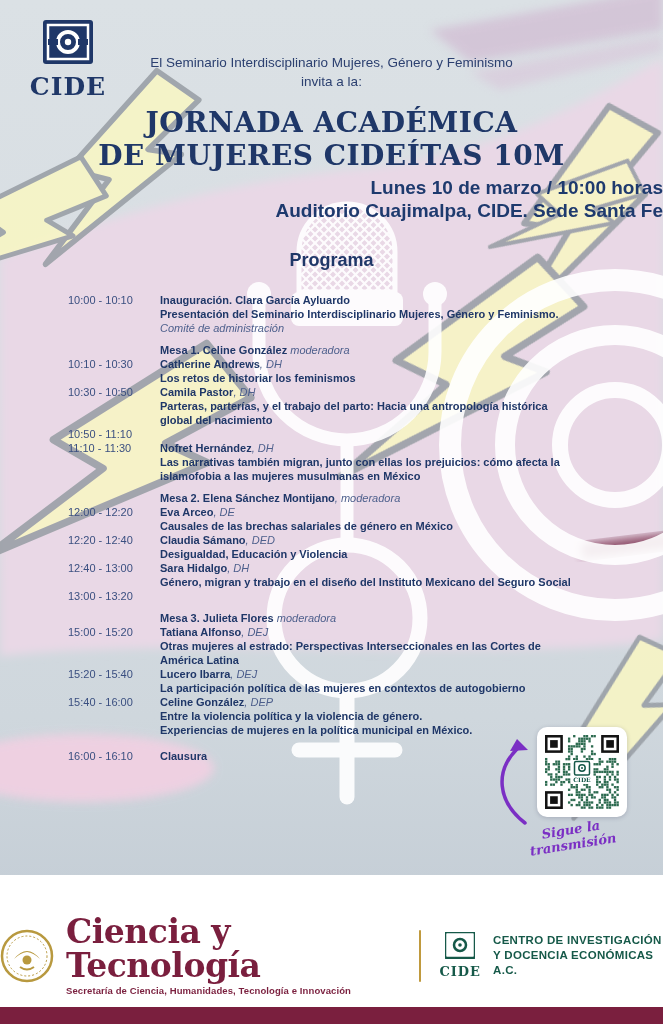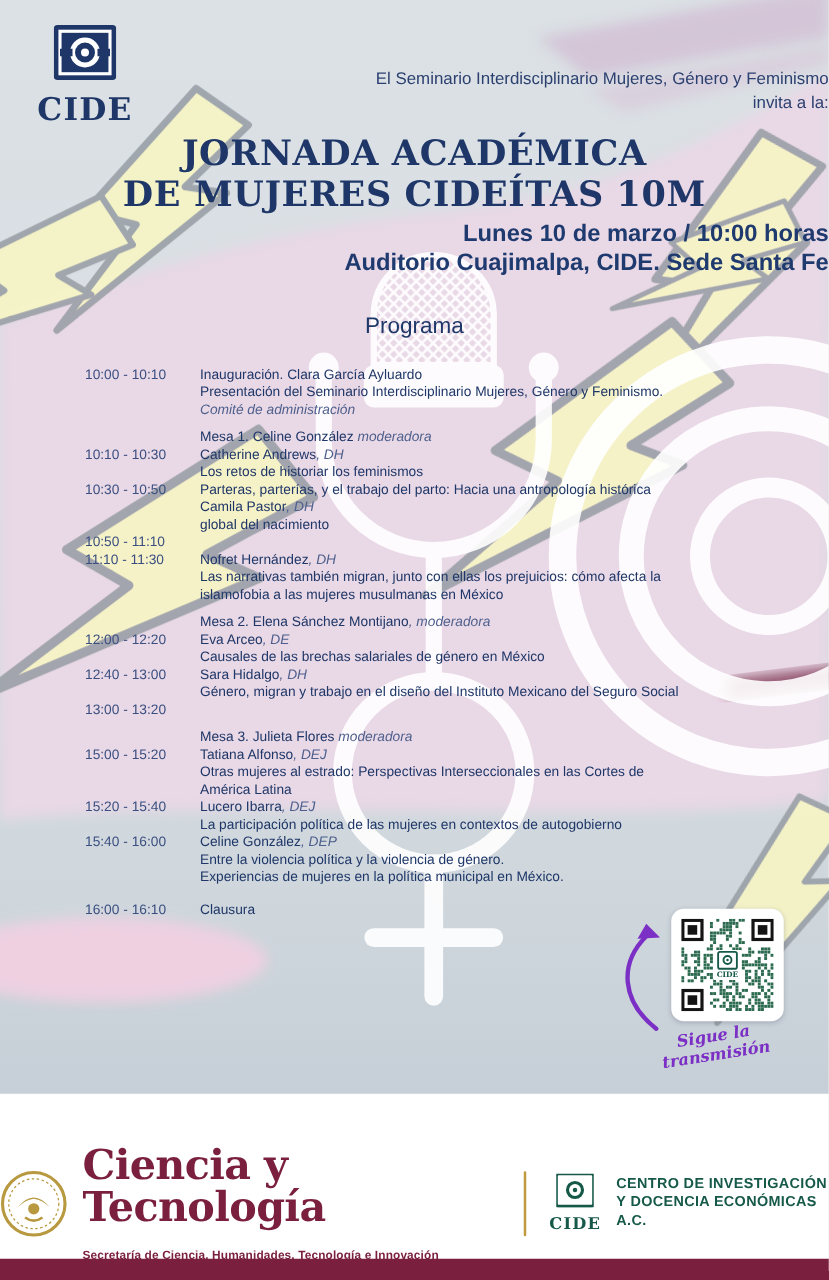--- a/index.html
+++ b/index.html
@@ -7,34 +7,34 @@
     position:relative; width:663px; height:1024px; overflow:hidden;
     font-family:"Liberation Sans",sans-serif;
     background:linear-gradient(180deg,#dbe1e5 0%,#d7dde2 38%,#cfd7dd 70%,#c6cfd7 86%,#c9d2d9 100%);
   }
   .layer{position:absolute;inset:0;pointer-events:none;}
   .z0{z-index:0}.z1{z-index:1}
 
   
   .brand{position:absolute;left:26px;top:20px;width:84px;text-align:center;z-index:2}
   .brand-word{font-family:"DejaVu Serif",serif;font-weight:bold;color:#1f3768;font-size:25px;letter-spacing:1px;margin-top:2px;}
-  .invite{position:absolute;top:53px;left:0;right:0;text-align:right;color:#2c4070;font-size:13.5px;line-height:19px;z-index:2}
+  .invite{position:absolute;top:53px;left:0;right:0;text-align:center;color:#2c4070;font-size:13.5px;line-height:19px;z-index:2}
   .title{position:absolute;top:106px;left:0;right:0;text-align:center;color:#1f3768;
          font-family:"DejaVu Serif",serif;font-weight:bold;font-size:28px;line-height:33px;letter-spacing:.5px;z-index:2}
   .when{position:absolute;top:176px;left:0;right:0;text-align:right;color:#1e3a6e;
         font-weight:bold;font-size:19px;line-height:23px;z-index:2}
   .prog-head{position:absolute;top:250px;left:0;right:0;text-align:center;color:#1f3768;
-        font-weight:normal;font-size:18px;z-index:2}
+        font-weight:bold;font-size:18px;z-index:2}
 
   
   .program{position:absolute;top:293px;left:68px;width:540px;z-index:2}
   .prog-row{display:flex;align-items:flex-start;}
   .prog-time{width:92px;flex:0 0 92px;color:#3a4f80;font-size:11px;line-height:14px;}
   .prog-lines{flex:1;font-size:11px;line-height:14px;}
-  .seg-b{color:#1f3768;font-weight:normal;}
+  .seg-b{color:#1f3768;font-weight:bold;}
   .seg-r{color:#4d5f8c;font-weight:normal;font-style:italic;}
   .prog-spacer-sm{height:8px;}
   .prog-spacer-lg{height:12px;}
 
   
   .qr-wrap{position:absolute;top:727px;right:36px;width:90px;height:90px;background:#fff;border-radius:10px;
            box-shadow:0 1px 4px rgba(60,60,90,.25);padding:8px;box-sizing:border-box;z-index:2}
   .qr-caption{position:absolute;top:822px;right:26px;width:130px;text-align:center;color:#7b2fc4;
            font-family:"DejaVu Serif",serif;font-style:italic;font-weight:bold;font-size:13px;
            transform:rotate(-9deg);z-index:2}
@@ -44,21 +44,21 @@
   .coord{position:absolute;top:810px;left:0;right:0;text-align:center;color:#2c4070;font-size:11.5px;line-height:15px;z-index:2}
   .coord .b{font-weight:bold;color:#1f3768;}
   .coord .em{font-weight:bold;font-style:italic;color:#1f3768;text-decoration:none;}
 
   
   .footer{position:absolute;left:0;right:0;top:875px;height:156px;background:#ffffff;z-index:3;}
   .footer-row{position:absolute;top:40px;left:0;right:0;display:flex;align-items:center;justify-content:center;gap:12px;}
   .seal{flex:0 0 54px;}
   .wordmark-block{text-align:left;}
   .wordmark{font-family:"DejaVu Serif",serif;font-weight:bold;color:#7a1f3e;font-size:33px;line-height:34px;letter-spacing:-0.5px;}
-  .secretaria{color:#7a1f3e;font-weight:bold;font-size:9.5px;margin-top:16px;letter-spacing:.1px;}
+  .secretaria{color:#7a1f3e;font-weight:bold;font-size:9.5px;margin-top:2px;letter-spacing:.1px;}
   .divider{width:3px;height:52px;background:#c09a3e;border-radius:2px;margin:0 6px;}
   .cide-green{width:46px;text-align:center;}
   .cide-green .t{font-family:"DejaVu Serif",serif;font-weight:bold;color:#165949;font-size:13px;letter-spacing:1px;margin-top:1px;}
   .org{color:#165949;font-weight:bold;font-size:11.5px;line-height:15px;letter-spacing:.3px;}
   .botbar{position:absolute;left:0;right:0;bottom:0;height:17px;background:#7a1f3e;z-index:4;}
 </style>
 </head>
 <body>
 
 <div class="poster">
@@ -159,22 +159,22 @@
         <div class="prog-row">
           <div class="prog-time">10:10 - 10:30</div>
           <div class="prog-lines">
             <div class="prog-line"><span class="seg-b">Catherine Andrews</span><span class="seg-r">, DH</span></div>
             <div class="prog-line"><span class="seg-b">Los retos de historiar los feminismos</span></div>
           </div>
         </div>
         <div class="prog-row">
           <div class="prog-time">10:30 - 10:50</div>
           <div class="prog-lines">
+            <div class="prog-line"><span class="seg-b">Camila Pastor</span><span class="seg-r">, DH</span></div>
             <div class="prog-line"><span class="seg-b">Parteras, parterías, y el trabajo del parto: Hacia una antropología histórica</span></div>
-            <div class="prog-line"><span class="seg-b">Camila Pastor</span><span class="seg-r">, DH</span></div>
             <div class="prog-line"><span class="seg-b">global del nacimiento</span></div>
           </div>
         </div>
         <div class="prog-row">
           <div class="prog-time">10:50 - 11:10</div>
         </div>
         <div class="prog-row">
           <div class="prog-time">11:10 - 11:30</div>
           <div class="prog-lines">
             <div class="prog-line"><span class="seg-b">Nofret Hernández</span><span class="seg-r">, DH</span></div>
@@ -187,20 +187,27 @@
           <div class="prog-time"></div>
           <div class="prog-lines">
             <div class="prog-line"><span class="seg-b">Mesa 2. Elena Sánchez Montijano</span><span class="seg-r">, moderadora</span></div>
           </div>
         </div>
         <div class="prog-row">
           <div class="prog-time">12:00 - 12:20</div>
           <div class="prog-lines">
             <div class="prog-line"><span class="seg-b">Eva Arceo</span><span class="seg-r">, DE</span></div>
             <div class="prog-line"><span class="seg-b">Causales de las brechas salariales de género en México</span></div>
+          </div>
+        </div>
+        <div class="prog-row">
+          <div class="prog-time">12:20 - 12:40</div>
+          <div class="prog-lines">
+            <div class="prog-line"><span class="seg-b">Claudia Sámano</span><span class="seg-r">, DED</span></div>
+            <div class="prog-line"><span class="seg-b">Desigualdad, Educación y Violencia</span></div>
           </div>
         </div>
         <div class="prog-row">
           <div class="prog-time">12:40 - 13:00</div>
           <div class="prog-lines">
             <div class="prog-line"><span class="seg-b">Sara Hidalgo</span><span class="seg-r">, DH</span></div>
             <div class="prog-line"><span class="seg-b">Género, migran y trabajo en el diseño del Instituto Mexicano del Seguro Social</span></div>
           </div>
         </div>
         <div class="prog-row">

